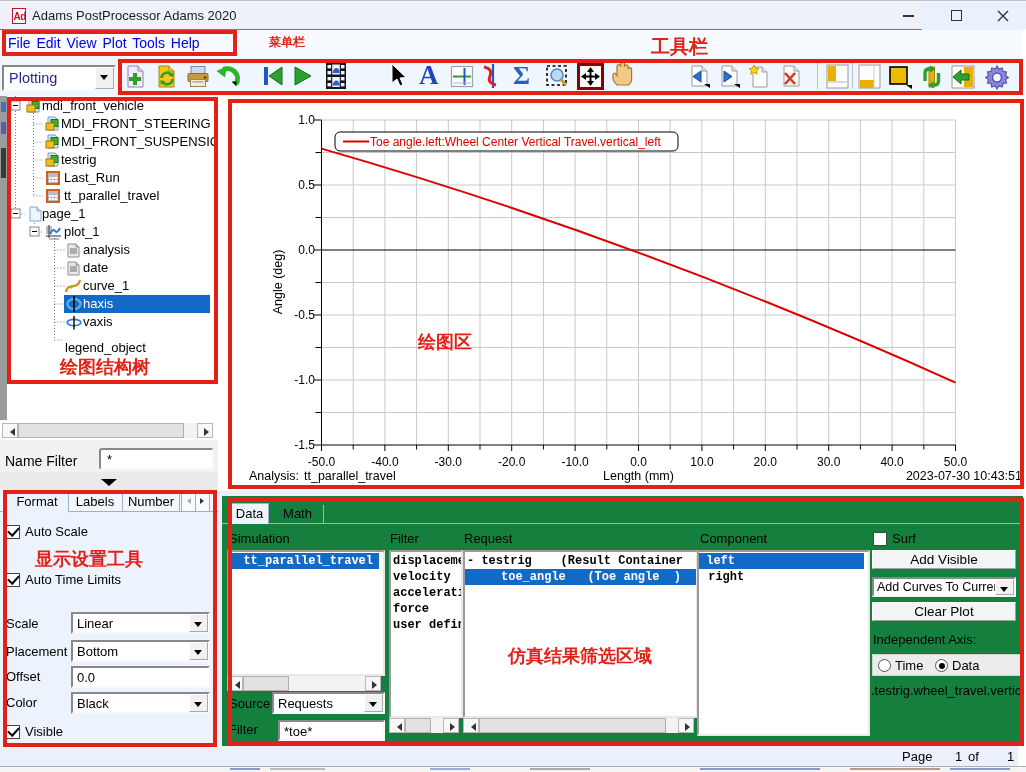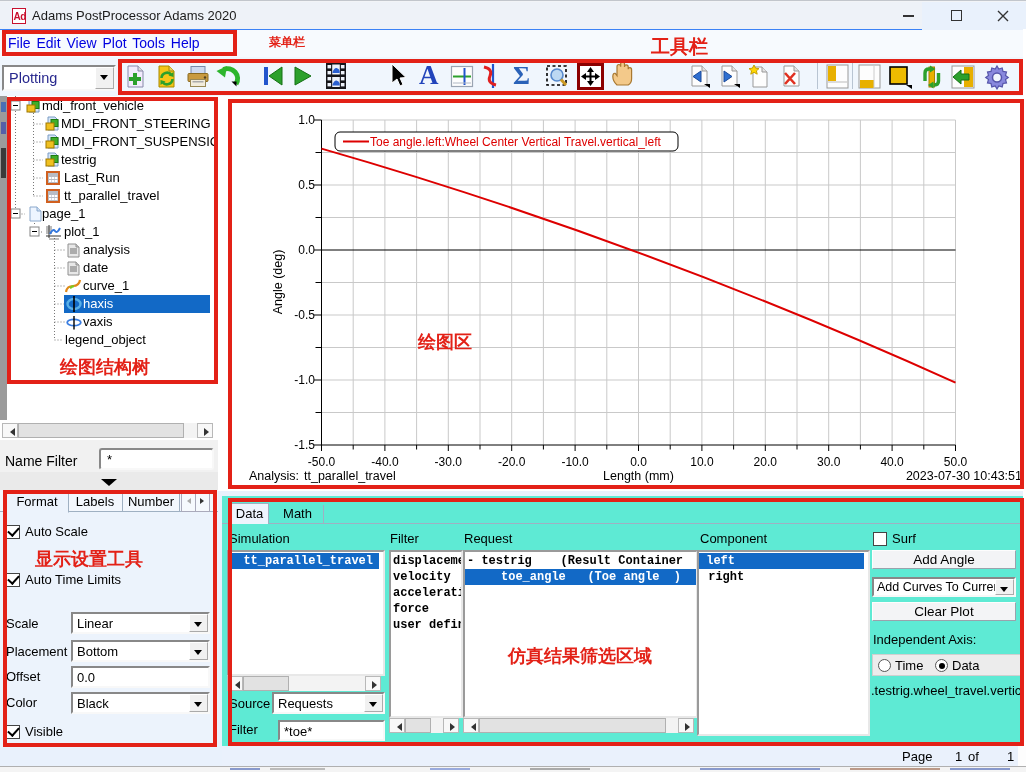--- a/index.html
+++ b/index.html
@@ -334,21 +334,21 @@
     <div class="abs" style="left:54px;top:56px;">testrig</div>
     <div class="abs" style="left:57px;top:74px;">Last_Run</div>
     <div class="abs" style="left:57px;top:92px;">tt_parallel_travel</div>
     <div class="abs" style="left:35px;top:110px;">page_1</div>
     <div class="abs" style="left:57px;top:128px;">plot_1</div>
     <div class="abs" style="left:76px;top:146px;">analysis</div>
     <div class="abs" style="left:76px;top:164px;">date</div>
     <div class="abs" style="left:76px;top:182px;">curve_1</div>
     <div class="abs" style="left:76px;top:200px;color:#fff;">haxis</div>
     <div class="abs" style="left:76px;top:218px;">vaxis</div>
-    <div class="abs" style="left:58px;top:236px;">legend_object</div>
+    <div class="abs" style="left:58px;top:244px;">legend_object</div>
   </div>
   <div class="redbox" style="left:7px;top:97px;width:203px;height:279px;"></div>
   <div class="redtxt" style="left:60px;top:355px;font-size:18px;">绘图结构树</div>
 
   <div class="hsb" style="left:2px;top:423px;width:211px;">
     <span class="ar arl" style="left:0;"></span>
       <span class="ar arr" style="right:0;"></span>
     <span class="th" style="left:16px;width:166px;"></span>
   </div>
 
@@ -498,21 +498,21 @@
         <text x="60" y="186" transform="rotate(-90 60 186)" text-anchor="middle" font-size="12.5">Angle (deg)</text>
       </g>
       <rect x="113" y="36" width="343" height="19" rx="5" fill="#fff" stroke="#000"></rect>
       <line x1="121" y1="45.5" x2="147" y2="45.5" stroke="#dd0000" stroke-width="2"></line>
       <text x="148" y="50" font-size="12" fill="#dd0000">Toe angle.left:Wheel Center Vertical Travel.vertical_left</text>
     </svg>
   </div>
   <div class="redbox" style="left:228px;top:99px;width:788px;height:382px;"></div>
   <div class="redtxt" style="left:418px;top:330px;font-size:18px;">绘图区</div>
 
-  <div class="abs" id="dash" style="left:222px;top:496px;width:804px;height:250px;background:#5eead4;text-decoration:underline;">
+  <div class="abs" id="dash" style="left:222px;top:496px;width:804px;height:250px;background:#15803d;text-decoration:underline;">
     <div class="abs" style="left:0;top:7px;width:804px;height:21px;">
       <div class="abs" style="left:0;top:20px;width:804px;height:1px;background:#9fb0c2;"></div>
       <div class="abs" style="left:8px;top:0;width:37px;height:20px;background:#eef4fd;border:1px solid #9fb0c2;border-bottom:none;font-size:13px;text-align:center;line-height:19px;">Data</div>
       <div class="abs" style="left:50px;top:2px;width:51px;height:18px;border-right:1px solid #9fb0c2;font-size:13px;text-align:center;line-height:17px;">Math</div>
     </div>
     <div class="lbl" style="left:7px;top:35px;">Simulation</div>
     <div class="lbl" style="left:168px;top:35px;">Filter</div>
     <div class="lbl" style="left:242px;top:35px;">Request</div>
     <div class="lbl" style="left:478px;top:35px;">Component</div>
     <span class="cb" style="left:651px;top:36px;"></span>
@@ -557,21 +557,21 @@
       <span class="ar arl" style="left:0;"></span>
         <span class="ar arr" style="right:0;"></span>
       <span class="th" style="left:16px;width:187px;"></span>
     </div>
 
     <div class="listbox" style="left:475px;top:54px;width:169px;height:182px;">
       <div class="mono" style="position:absolute;left:0;top:1px;width:165px;height:16px;background:#1269c6;color:#fff;white-space:pre;line-height:16px;"> left</div>
       <div class="mono" style="position:absolute;left:2px;top:17px;white-space:pre;line-height:16px;"> right</div>
     </div>
 
-    <div class="btn3d" style="left:650px;top:54px;width:142px;height:17px;line-height:17px;">Add Angle</div>
+    <div class="btn3d" style="left:650px;top:54px;width:142px;height:17px;line-height:17px;">Add Visible</div>
     <div class="combo" style="left:650px;top:81px;width:140px;height:16px;">
         <span class="txt" style="top:1px;left:3px;font-size:12.5px;">Add Curves To Curren</span>
         <span class="btn"></span>
       </div>
     <div class="btn3d" style="left:650px;top:106px;width:142px;height:17px;line-height:17px;">Clear Plot</div>
     <div class="lbl" style="left:651px;top:136px;">Independent Axis:</div>
     <div class="abs" style="left:650px;top:158px;width:144px;height:20px;background:#ececec;border:1px solid #d0d0d0;padding-left:14px;">
       <span class="abs" style="left:5px;top:4px;width:11px;height:11px;border-radius:50%;background:#fff;border:1px solid #555;"></span>
       <div class="lbl" style="left:22px;top:3px;">Time</div>
       <span class="abs" style="left:62px;top:4px;width:11px;height:11px;border-radius:50%;background:#fff;border:1px solid #555;"></span>

